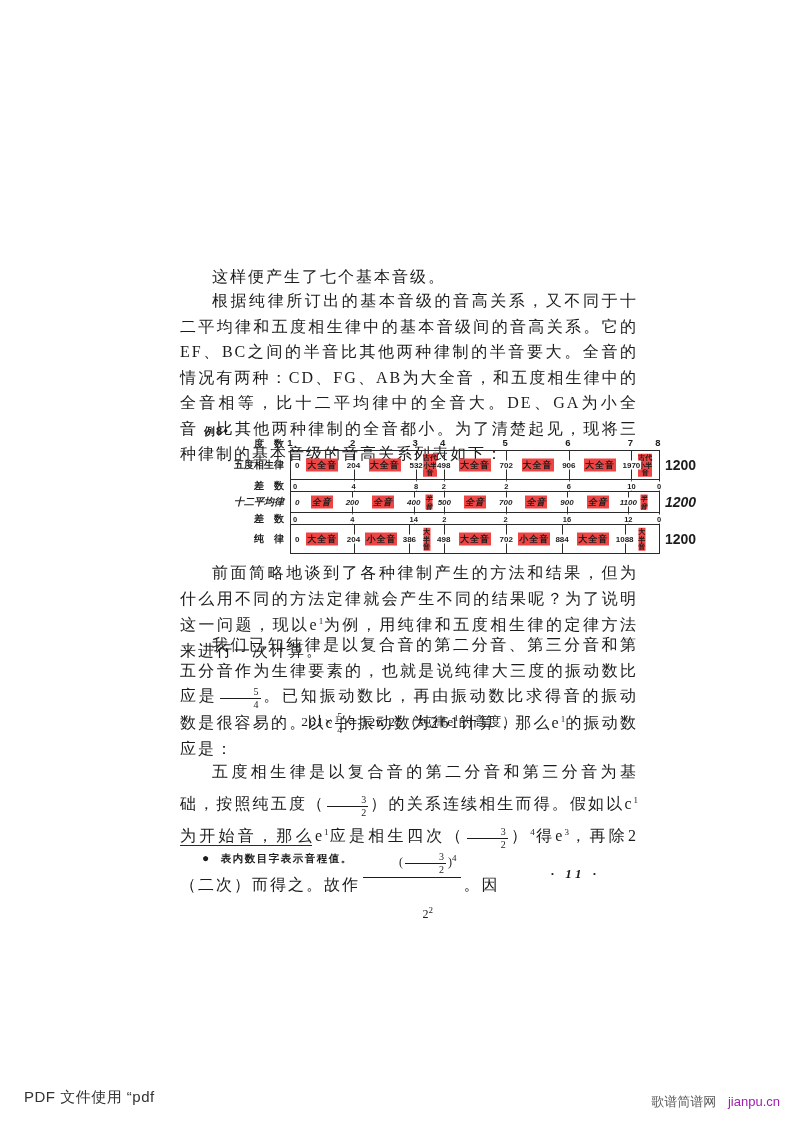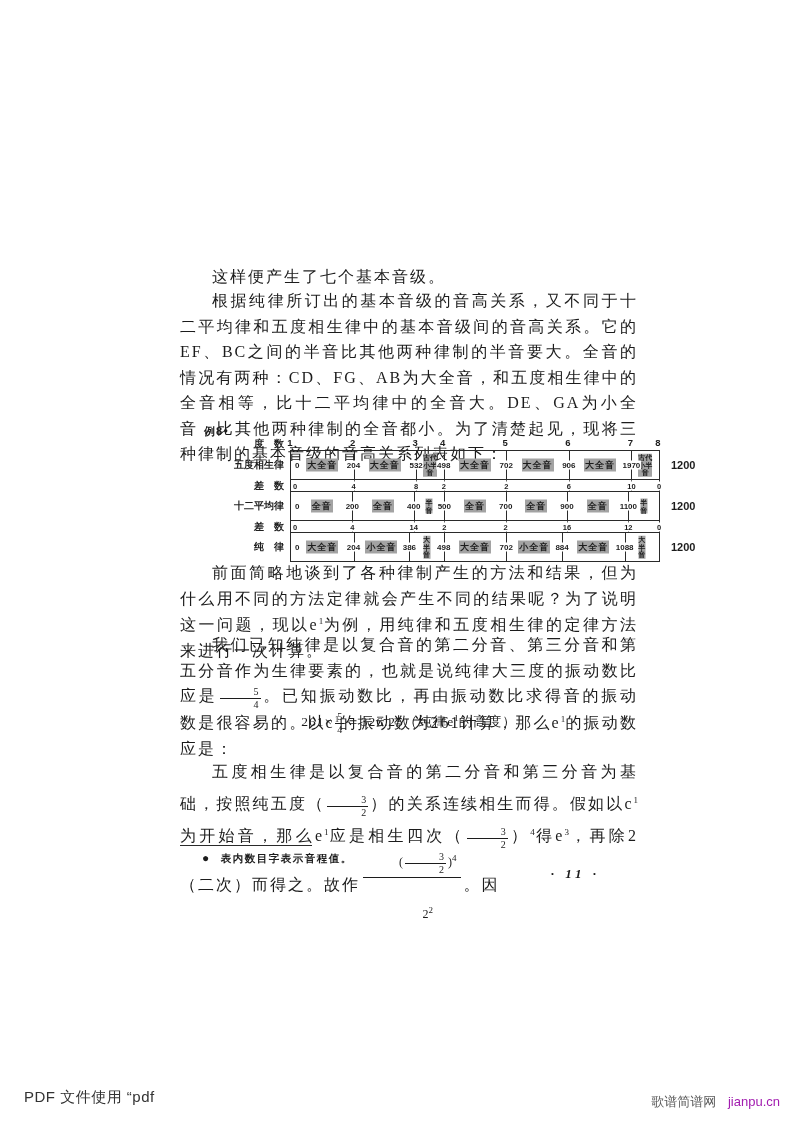--- a/index.html
+++ b/index.html
@@ -39,24 +39,24 @@
   .dlabel{position:absolute;left:0;top:50%;transform:translateY(-50%);width:84px;
         text-align:right;font-size:10px;font-weight:bold;color:#1f1f1f;}
   .dtrack{position:absolute;left:90px;top:0;bottom:0;width:368px;}
   .dtrack.boxed{border:1.4px solid #2a2a2a;}
   .dtrack.sides{border-left:1.4px solid #2a2a2a;border-right:1.4px solid #2a2a2a;}
   .divider{position:absolute;top:0;bottom:0;width:1px;background:#2a2a2a;}
   .num{position:absolute;top:50%;transform:translate(-50%,-50%);font-size:8px;font-weight:bold;
         background:#fff;padding:0 1px;z-index:3;white-space:nowrap;}
   .num.first{left:3px;transform:translateY(-50%);}
   .ival{position:absolute;top:50%;transform:translate(-50%,-50%);font-size:9px;font-weight:bold;
-        letter-spacing:1px;white-space:pre;text-align:center;z-index:2;background:#a3a3a3;padding:0 1px;}
+        letter-spacing:1px;white-space:pre;text-align:center;z-index:2;background:#ef4444;padding:0 1px;}
   .ival.stack{font-size:7px;line-height:7.5px;letter-spacing:0;padding:0;}
-  .endnum{position:absolute;left:100%;margin-left:12px;top:50%;transform:translateY(-50%);
-        font-size:11px;font-weight:bold;white-space:nowrap;}
+  .endnum{position:absolute;left:100%;margin-left:6px;top:50%;transform:translateY(-50%);
+        font-size:14px;font-weight:bold;white-space:nowrap;}
   .deg{position:absolute;top:0;transform:translateX(-50%);font-size:9.5px;font-weight:bold;}
   .dtick{position:absolute;top:0;bottom:0;width:1px;background:#666;}
   .dv{position:absolute;top:50%;transform:translate(-50%,-50%);font-size:7.5px;font-weight:bold;
         background:#fff;padding:0 1px;z-index:3;}
   
   #footer-left{position:absolute;left:24px;top:1088px;font-family:"Liberation Sans",sans-serif;
         font-size:15px;color:#333;letter-spacing:0.5px;}
   #footer-right{position:absolute;right:14px;top:1093px;font-family:"Liberation Sans",sans-serif;
         font-size:13px;}
   #footer-right .site{color:#5a5a5a;}
@@ -149,21 +149,21 @@
           <span class="dv" style="left: 41.5%;">2</span>
           <div class="dtick" style="left: 58.5%;"></div>
           <span class="dv" style="left: 58.5%;">2</span>
           <div class="dtick" style="left: 75.5%;"></div>
           <span class="dv" style="left: 75.5%;">6</span>
           <div class="dtick" style="left: 92.5%;"></div>
           <span class="dv" style="left: 92.5%;">10</span>
           <span class="dv" style="left: 100%;">0</span>
         </div>
       </div>
-      <div class="drow" style="height: 30px;">
+      <div class="drow" style="height: 22px; font-style: italic;">
         <span class="dlabel">十二平均律</span>
         <div class="dtrack boxed">
           <span class="num first">0</span>
           <div class="divider" style="left: 16.6667%;"></div>
           <span class="num" style="left: 16.6667%;">200</span>
           <div class="divider" style="left: 33.3333%;"></div>
           <span class="num" style="left: 33.3333%;">400</span>
           <div class="divider" style="left: 41.6667%;"></div>
           <span class="num" style="left: 41.6667%;">500</span>
           <div class="divider" style="left: 58.3333%;"></div>

